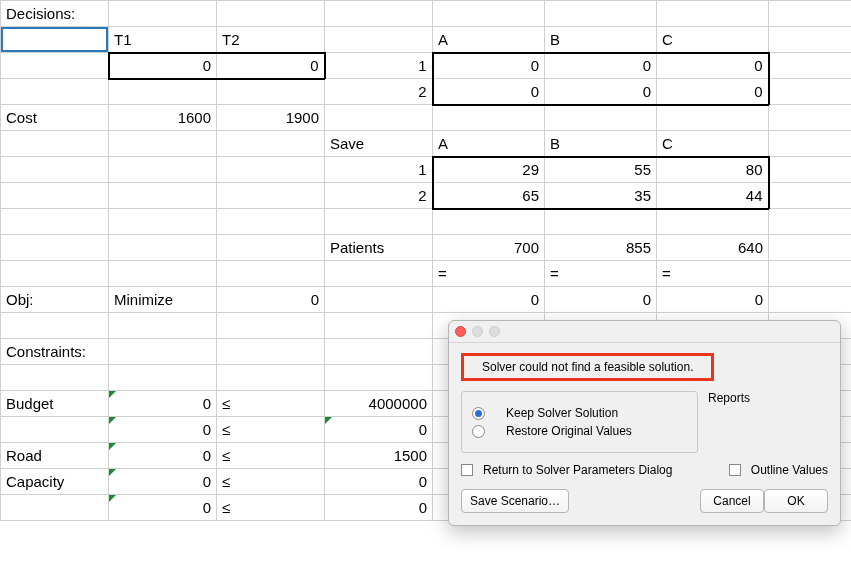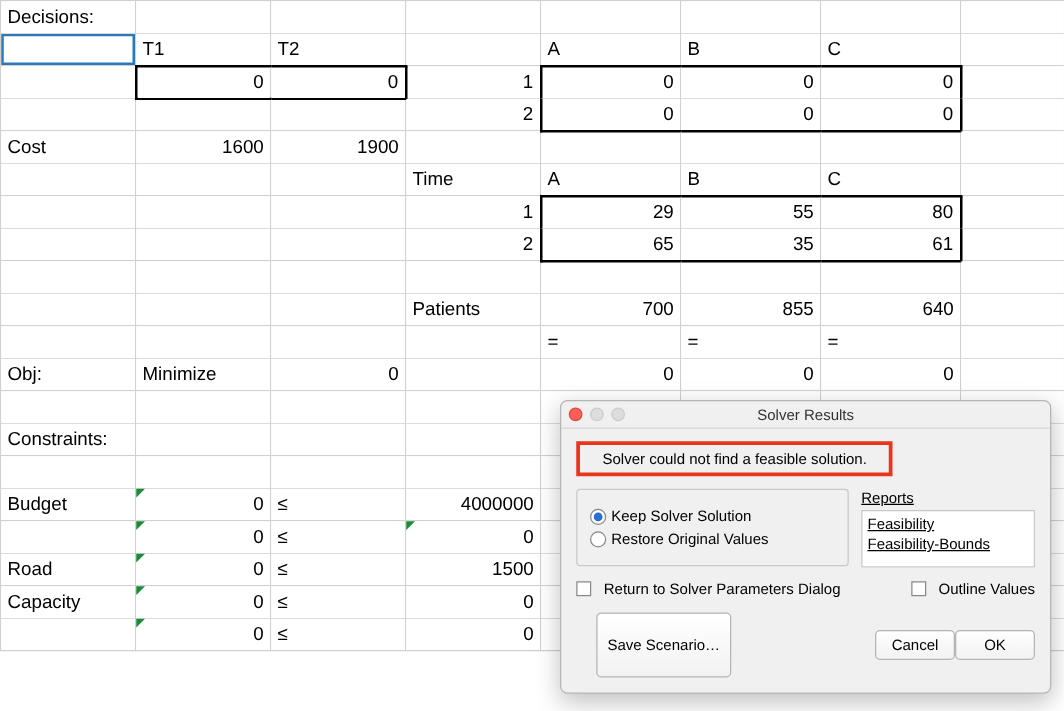--- a/index.html
+++ b/index.html
@@ -88,52 +88,52 @@
   }
   .panel{
     border:1px solid #c8c8c8;
     border-radius:3px;
     padding:10px 10px;
     flex:1;
     background:#f0f0f0;
   }
   .rgroup{min-height:60px;}
   .radio-row{
-    display:flex;align-items:center;gap:4px;margin:4px 0;
+    display:flex;align-items:center;gap:21px;margin:4px 0;
   }
   .radio{
     width:13px;height:13px;border:1px solid #888;border-radius:50%;
     display:inline-flex;align-items:center;justify-content:center;
     background:#fff;
   }
   .radio.checked::after{
     content:"";width:7px;height:7px;border-radius:50%;background:#2a6fd6;
   }
   .checkbox{
     width:12px;height:12px;border:1px solid #888;background:#fff;display:inline-block;
   }
-  .reports-area{width:139px;text-decoration:underline;}
+  .reports-area{width:120px;}
   .reports-label{margin-bottom:3px;}
   .reports-list{
     border:1px solid #c8c8c8;background:#fff;padding:2px 4px;
     height:46px;overflow:hidden;
     line-height:1.35;
   }
   .dlg-controls{
     display:flex;align-items:center;gap:10px;margin-bottom:12px;
   }
   .dlg-buttons{
     display:flex;justify-content:space-between;align-items:center;
   }
   .btn{
     border:1px solid #b5b5b5;background:linear-gradient(#fff,#f2f2f2);
     border-radius:4px;padding:4px 10px;font-size:12px;
     min-width:64px;text-align:center;
   }
-  .btn.small{padding:18px 8px;margin-left:16px;}
+  .btn.small{padding:4px 8px;}
   .btn-row-right{display:flex;}
   .sp{flex:1;}
 </style>
 </head>
 <body>
 
 <table>
 <colgroup>
   <col style="width:108px">
       <col style="width:108px">
@@ -198,21 +198,21 @@
         <td></td>
   <td></td>
         <td></td>
   <td></td>
 </tr>
 
 <tr>
   <td></td>
         <td></td>
   <td></td>
-  <td>Time</td>
+  <td>Save</td>
   <td>A</td>
   <td>B</td>
   <td>C</td>
   <td></td>
 </tr>
 
 <tr>
   <td></td>
         <td></td>
   <td></td>
@@ -223,21 +223,21 @@
   <td></td>
 </tr>
 
 <tr>
   <td></td>
         <td></td>
   <td></td>
   <td class="r">2</td>
   <td class="r thick-l thick-b">65</td>
   <td class="r thick-b">35</td>
-  <td class="r thick-b thick-r">61</td>
+  <td class="r thick-b thick-r">44</td>
   <td></td>
 </tr>
 
 <tr>
         <td></td>
         <td></td>
         <td></td>
         <td></td>
         <td></td>
         <td></td>
@@ -364,41 +364,36 @@
 </tbody>
   </table>
 
 <div class="dialog">
   <div class="titlebar">
     <div class="traffic">
       <span class="tl red"></span>
       <span class="tl grey"></span>
       <span class="tl grey"></span>
     </div>
-    <div class="dlg-title">Solver Results</div>
   </div>
   <div class="dlg-body">
     <div class="msg">Solver could not find a feasible solution.</div>
     <div class="panel-row">
       <div class="panel rgroup">
         <div class="radio-row">
           <span class="radio checked"></span>
           <span>Keep Solver Solution</span>
         </div>
         <div class="radio-row">
           <span class="radio"></span>
           <span>Restore Original Values</span>
         </div>
       </div>
       <div class="reports-area">
         <div class="reports-label">Reports</div>
-        <div class="reports-list">
-          <div>Feasibility</div>
-          <div>Feasibility-Bounds</div>
-        </div>
       </div>
     </div>
     <div class="dlg-controls">
       <span class="checkbox"></span>
       <span>Return to Solver Parameters Dialog</span>
       <span class="sp"></span>
       <span class="checkbox"></span>
       <span>Outline Values</span>
     </div>
     <div class="dlg-buttons">

